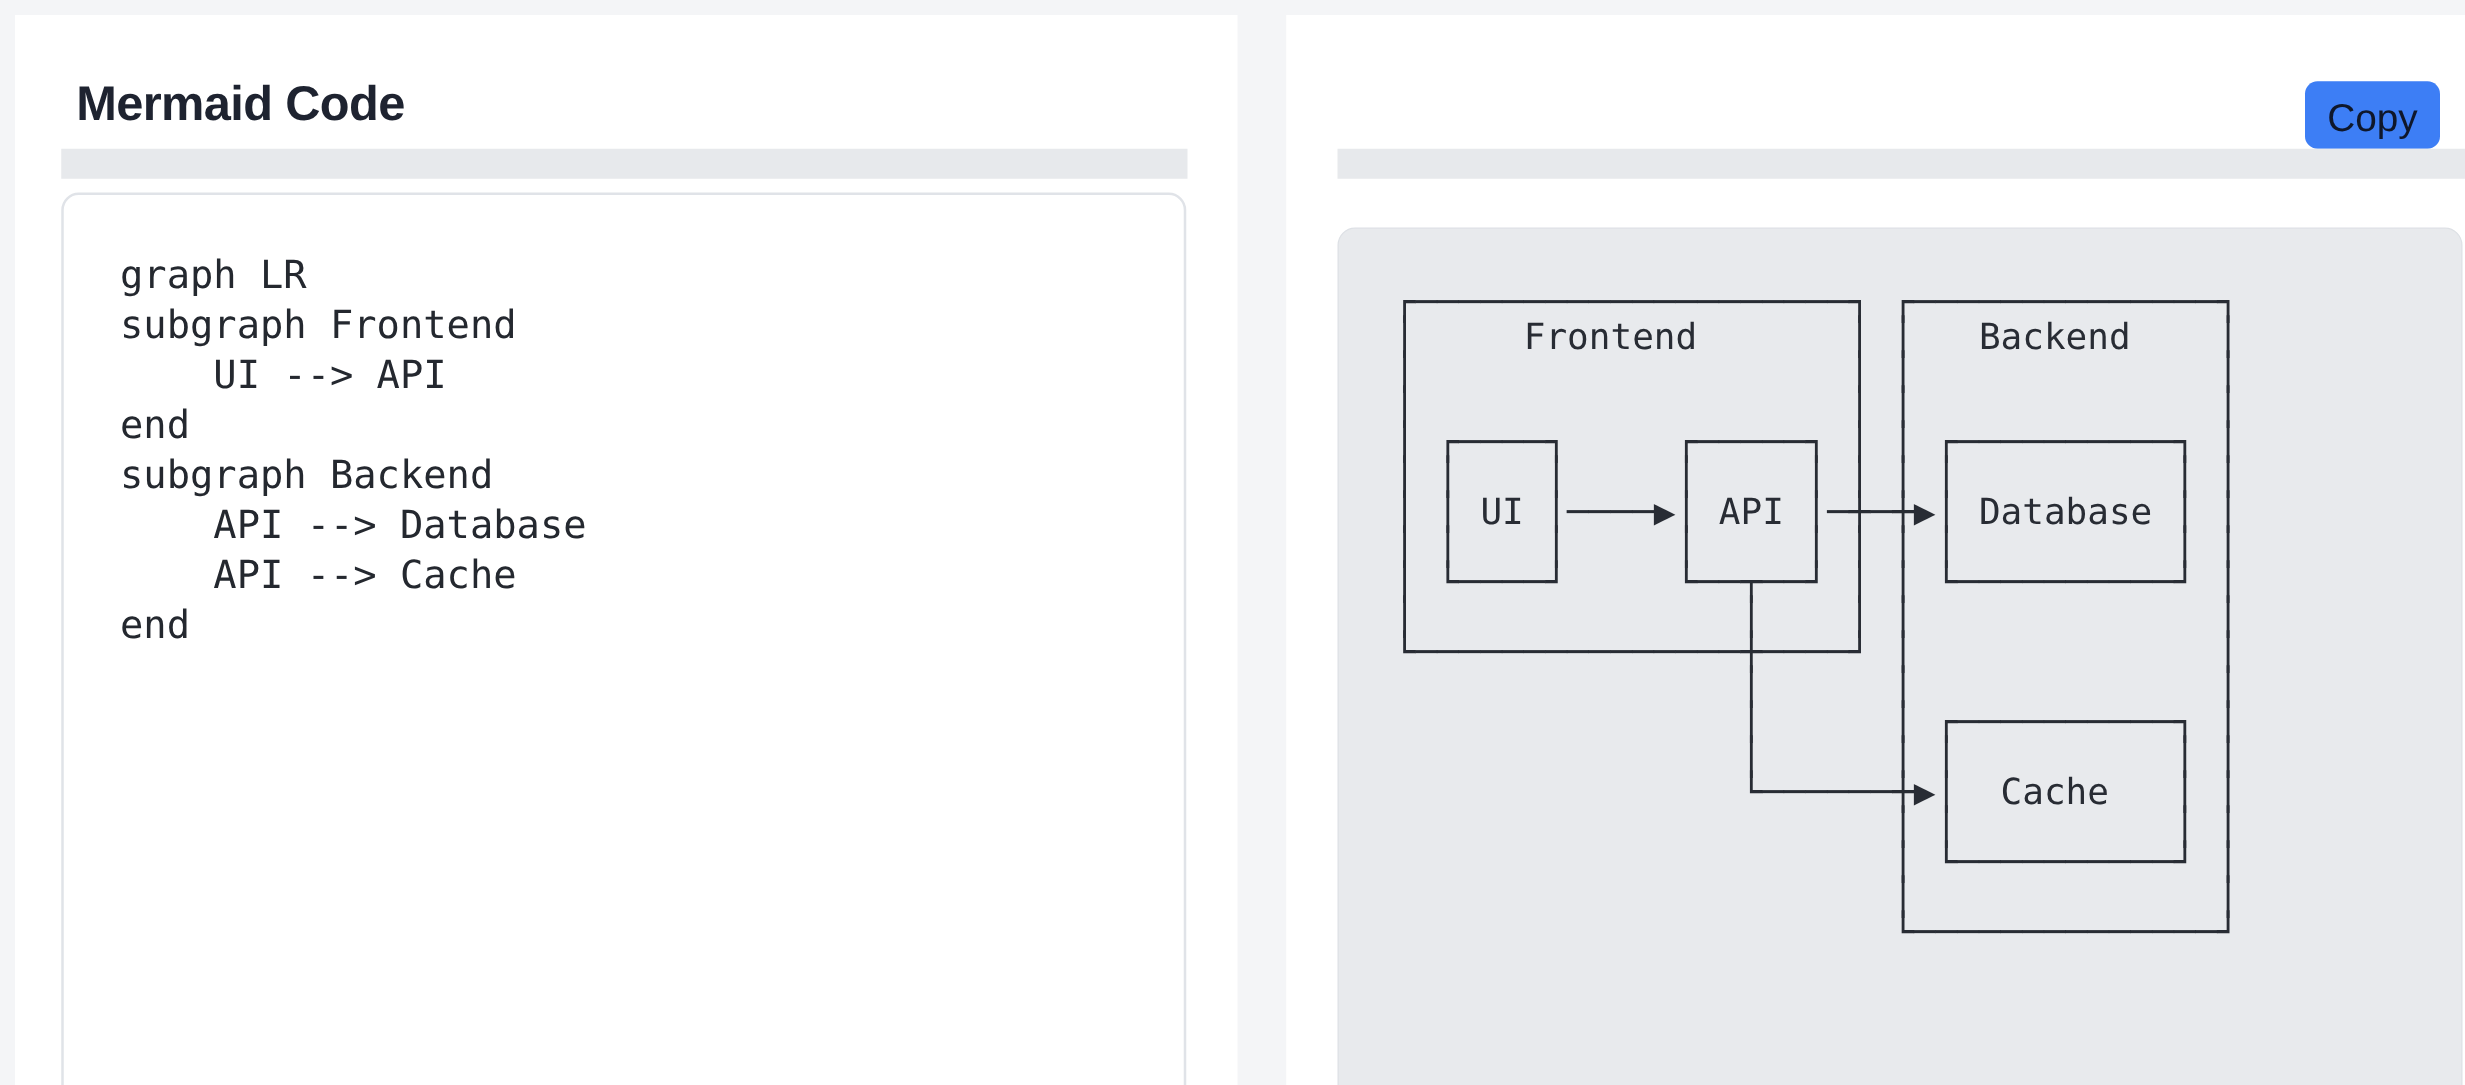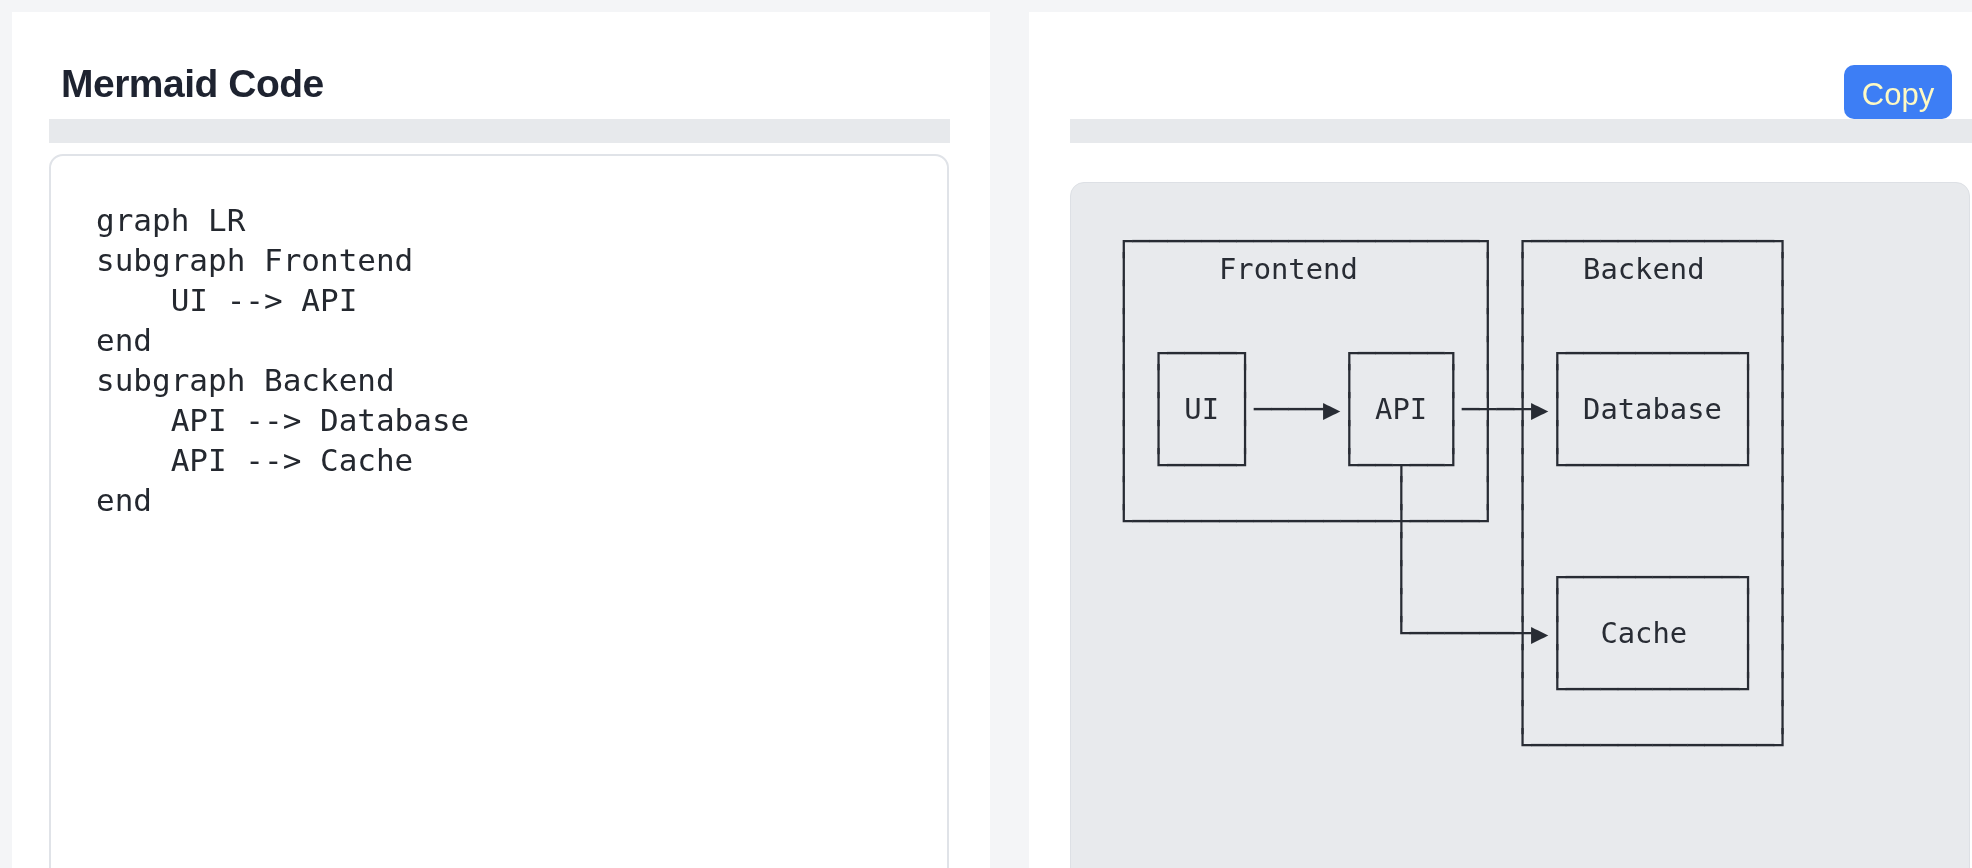--- a/index.html
+++ b/index.html
@@ -69,21 +69,21 @@
 
   .copy-button {
     position: absolute;
     top: 53px;
     right: 32px;
     width: 108px;
     height: 54px;
     border: none;
     border-radius: 10px;
     background: #3d7ef5;
-    color: #fef9c3;
+    color: #0f172a;
     font-family: "Liberation Sans", sans-serif;
     font-size: 31px;
     cursor: pointer;
   }
 
   .ascii-box {
     position: absolute;
     top: 170px;
     left: 41px;
     width: 900px;

